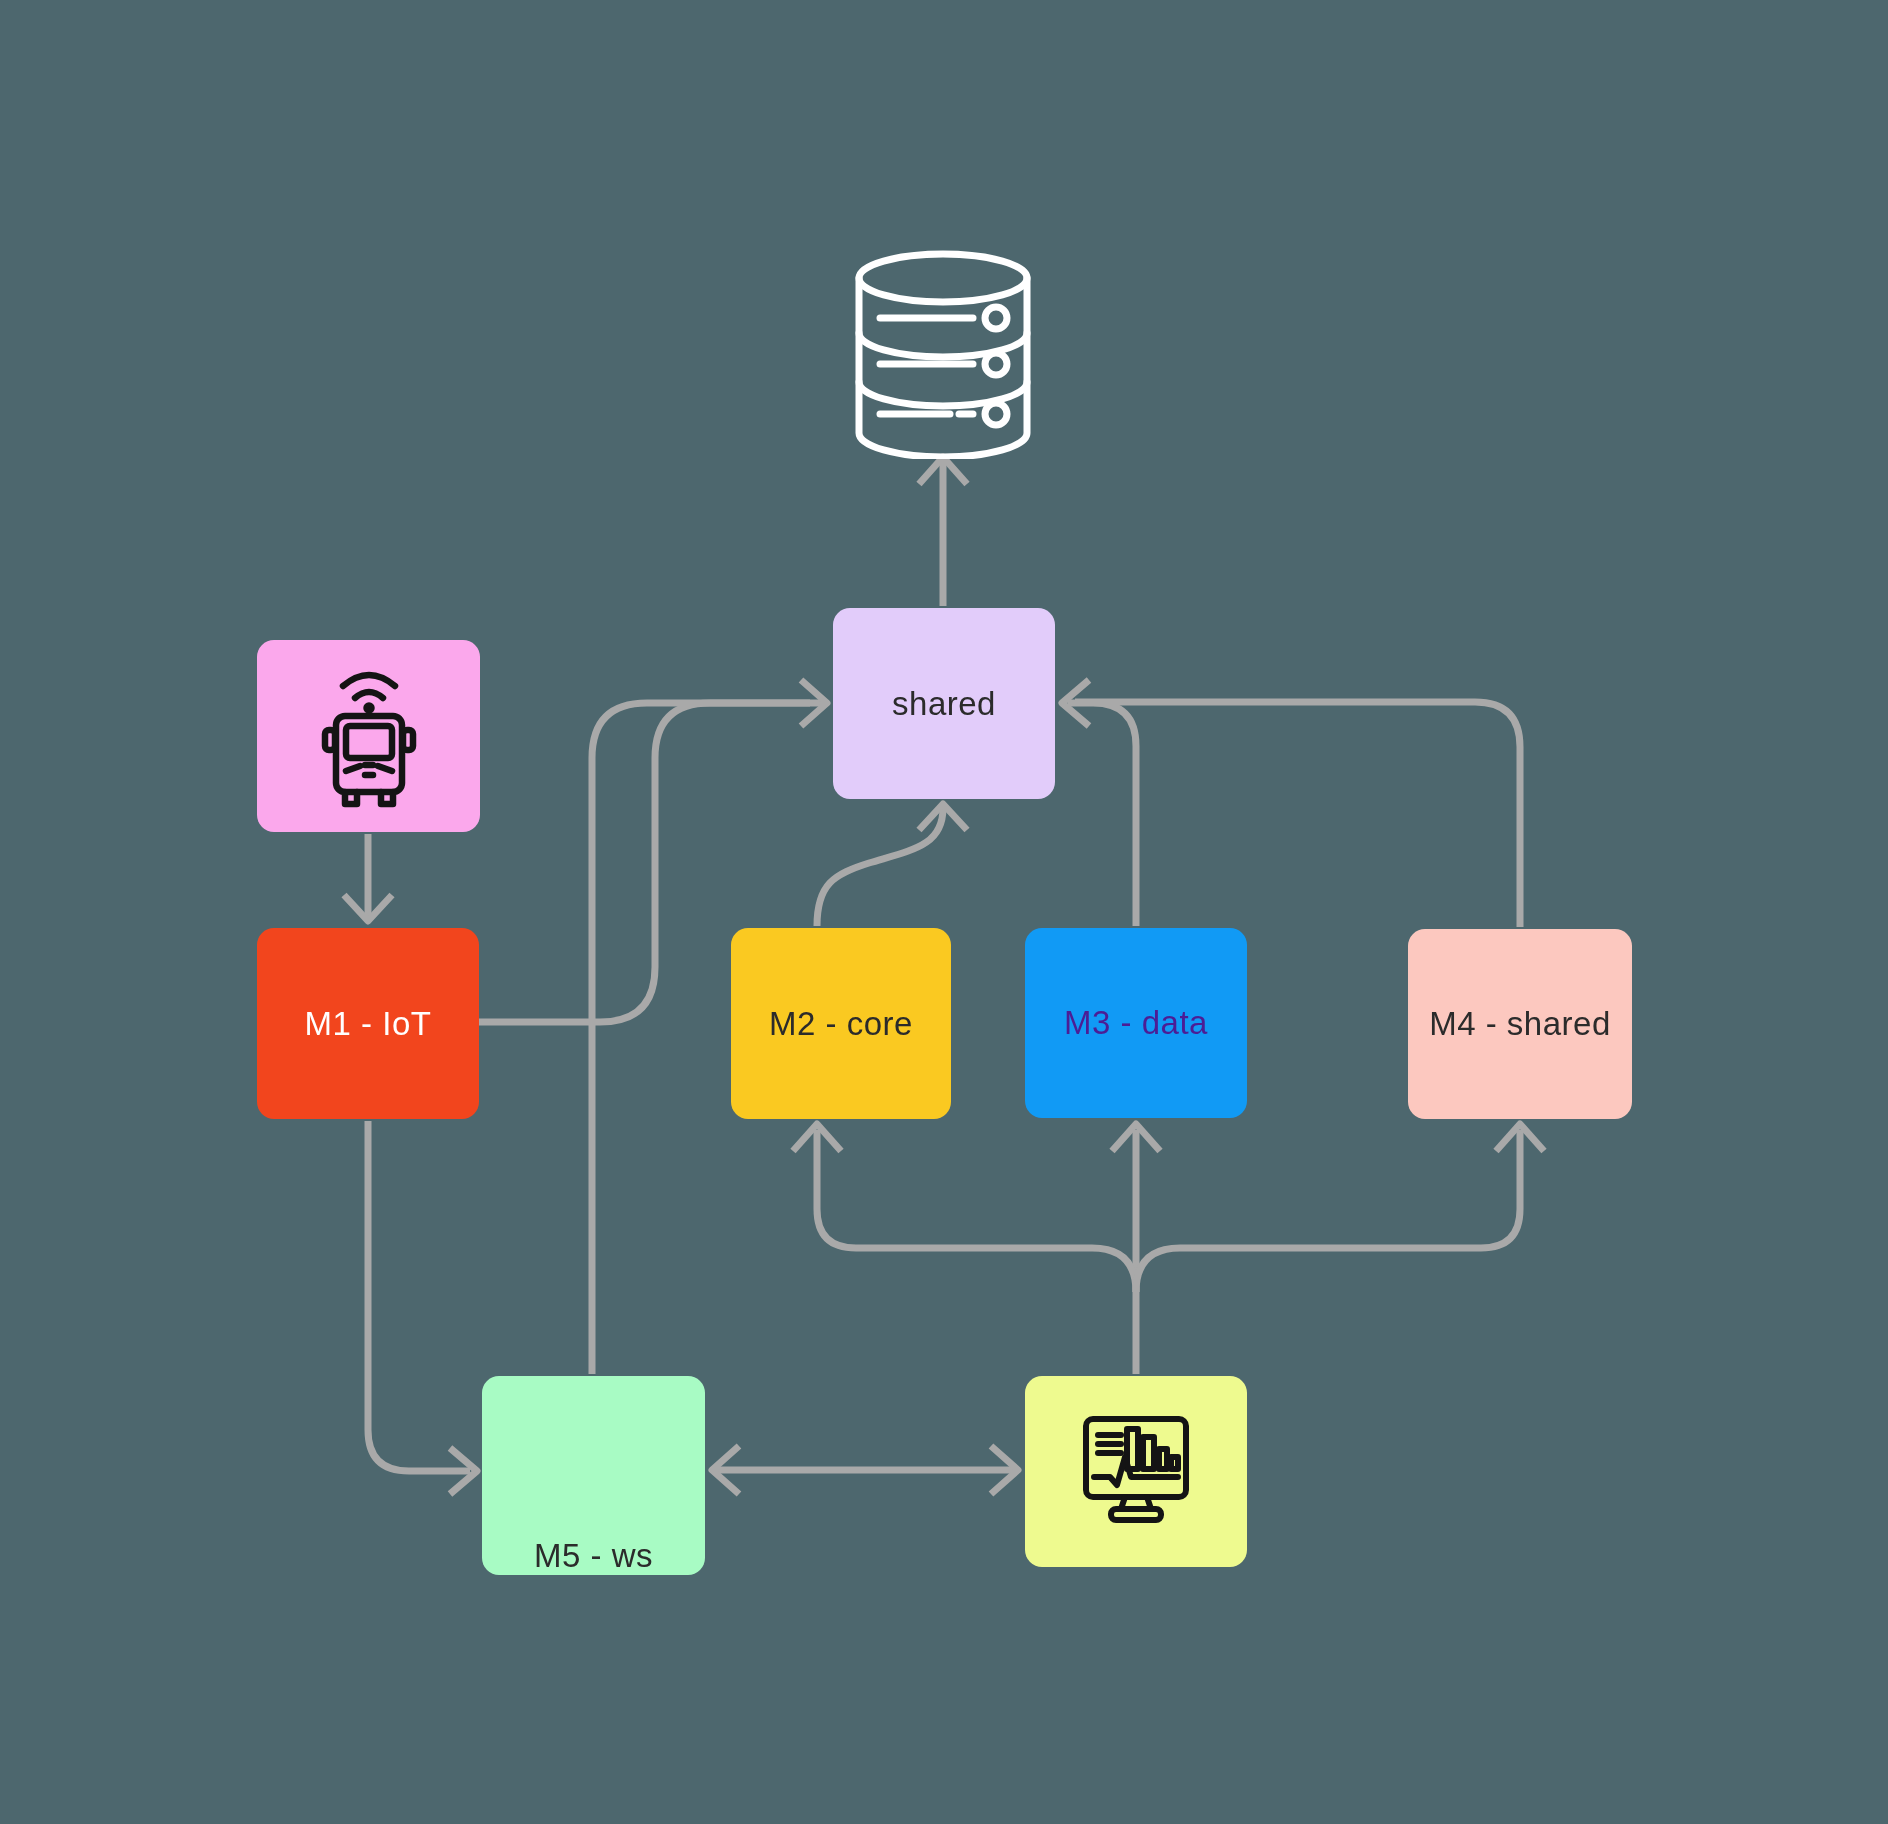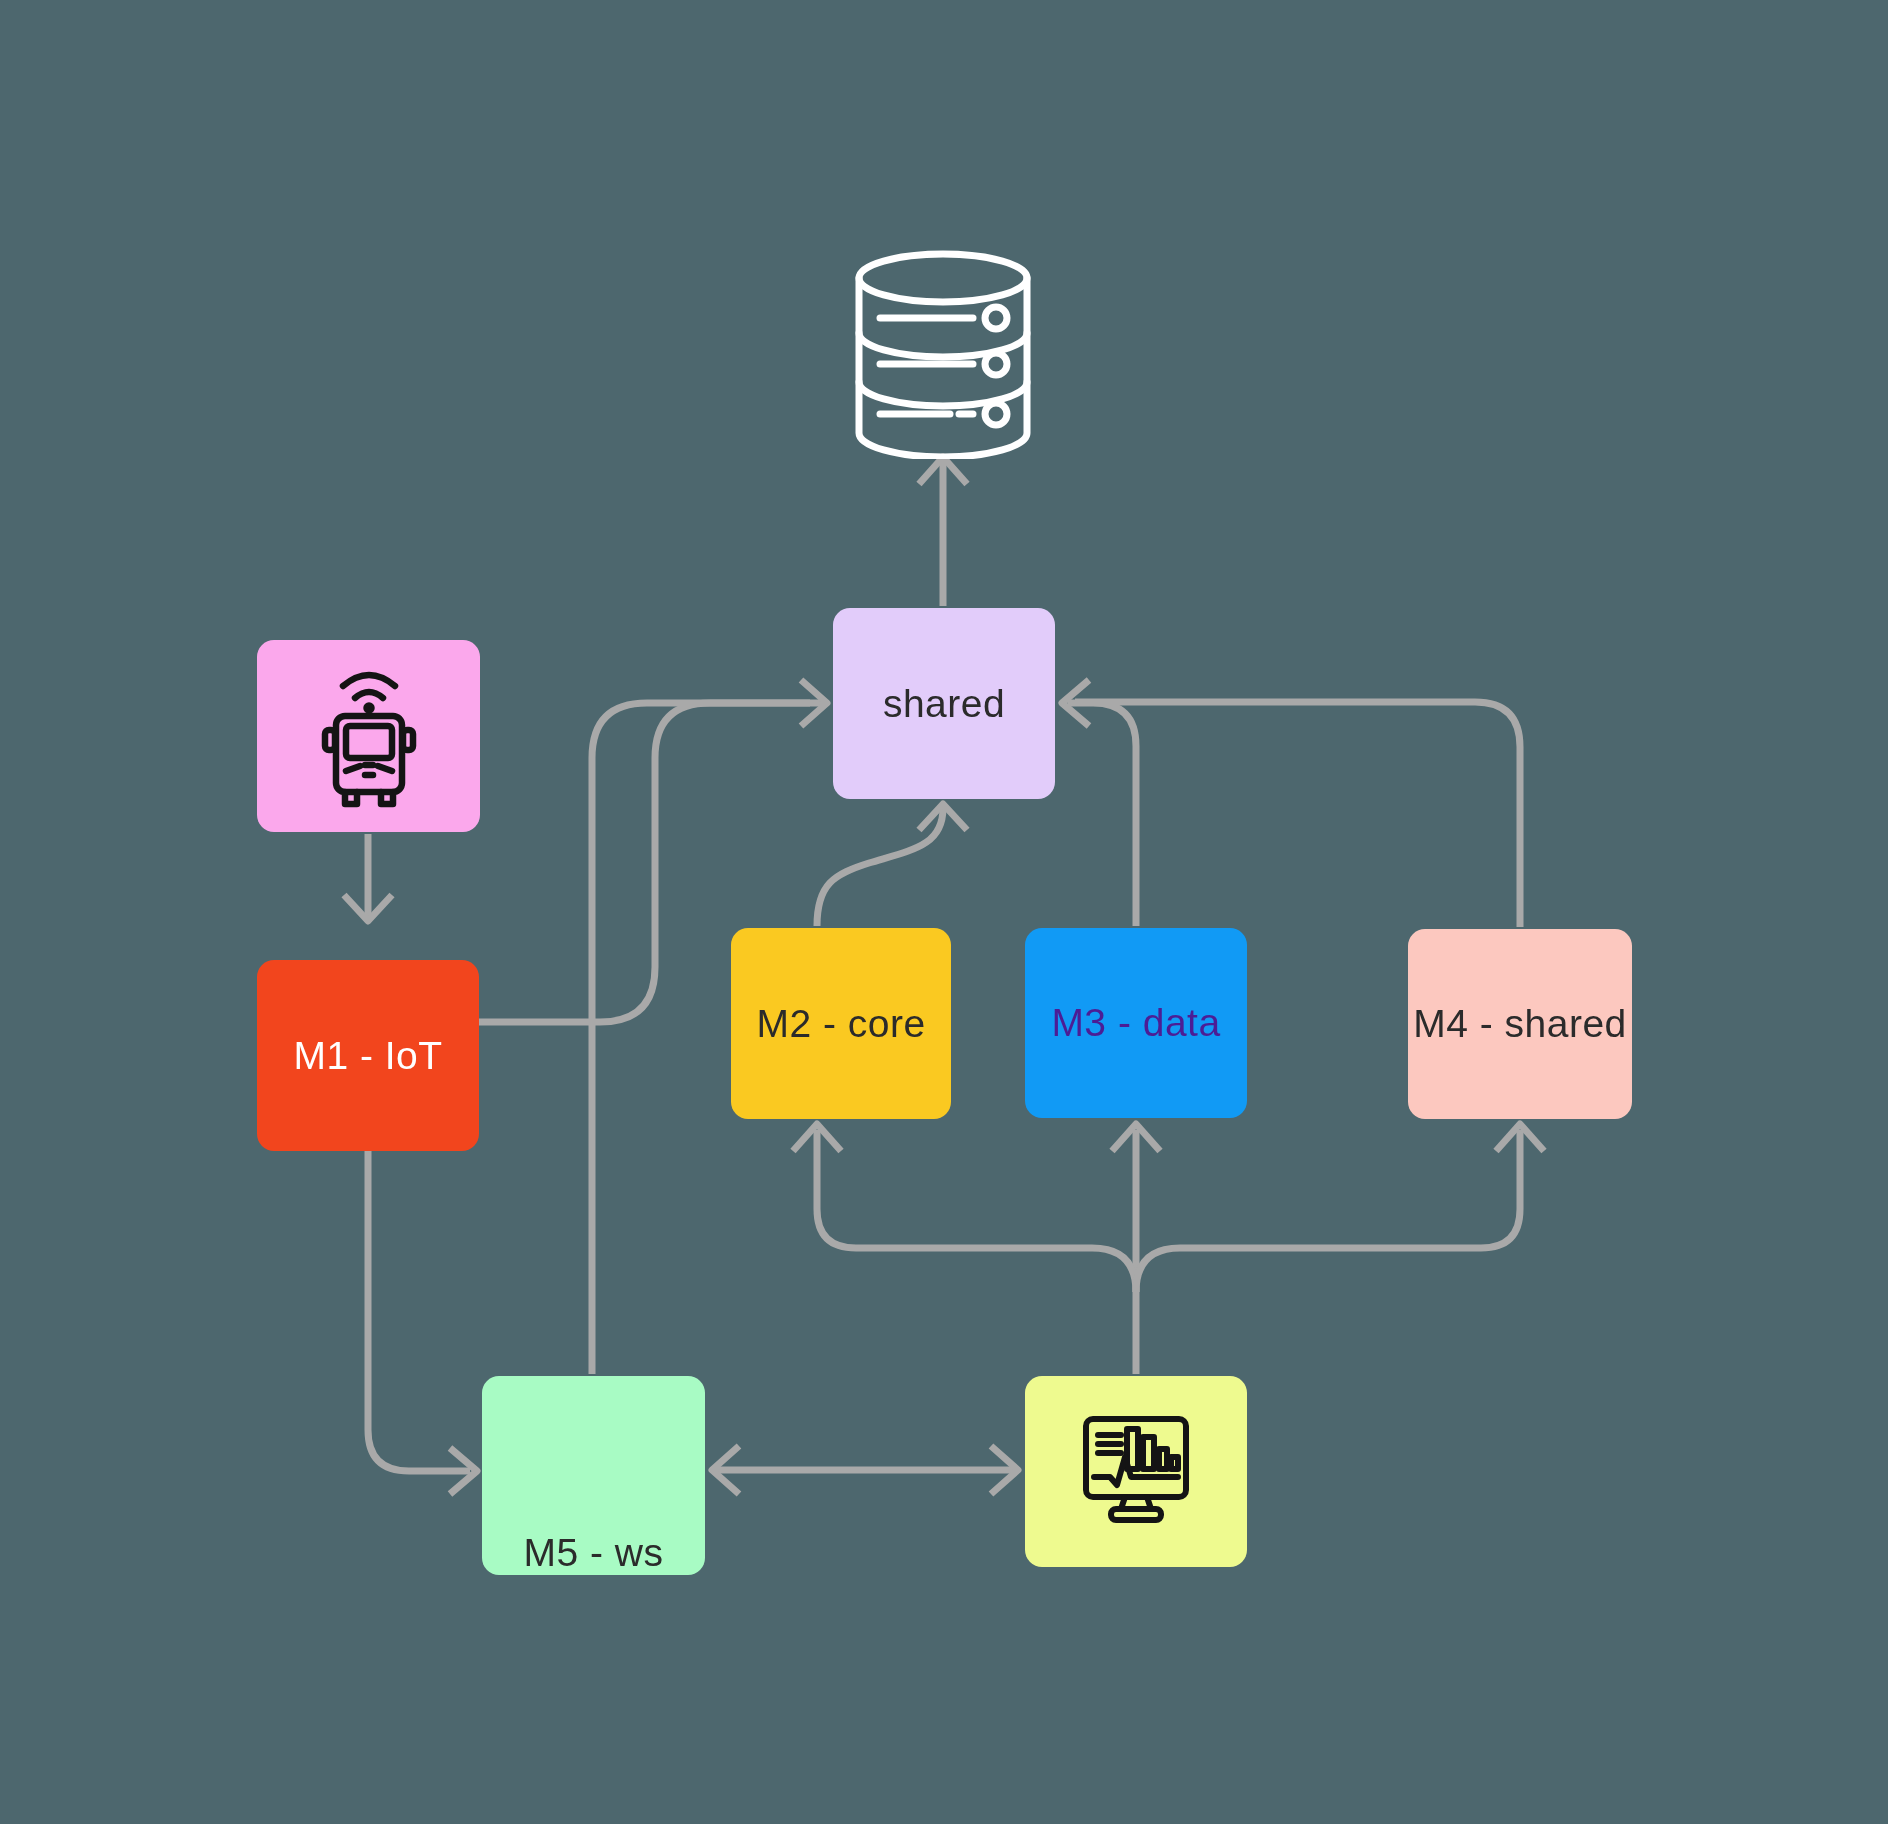--- a/index.html
+++ b/index.html
@@ -9,28 +9,28 @@
     background:#4D676E;
     font-family:"Liberation Sans","DejaVu Sans",sans-serif;
     overflow:hidden;
   }
   #edges-layer{position:absolute;left:0;top:0;width:1888px;height:1824px;}
   #edges-layer path{fill:none;stroke-width:7px;stroke-linejoin:round;}
   .node{
     position:absolute;
     border-radius:17px;
     display:flex;align-items:center;justify-content:center;
-    font-size:39px;font-weight:500;letter-spacing:.5px;
+    font-size:33px;font-weight:500;letter-spacing:.5px;
     box-sizing:border-box;
   }
   .icon-node svg{display:block;}
   
   #node-bus      {left:257px;top:640px;width:223px;height:192px;}
   #node-shared   {left:833px;top:608px;width:222px;height:191px;}
-  #node-m1       {left:257px;top:960px;width:222px;height:191px;}
+  #node-m1       {left:257px;top:928px;width:222px;height:191px;}
   #node-m2       {left:707px;top:928px;width:220px;height:191px;}
   #node-m3       {left:1025px;top:928px;width:222px;height:190px;}
   #node-m4       {left:1408px;top:929px;width:224px;height:190px;}
   #node-m5       {left:482px;top:1376px;width:223px;height:199px;align-items:flex-end;}
   #node-dashboard{left:1025px;top:1376px;width:222px;height:191px;}
   #db-icon{position:absolute;left:847px;top:243px;width:192px;height:216px;}
   .stroke-icon{fill:none;stroke-linecap:round;stroke-linejoin:round;}
 </style>
 </head>
 <body>

